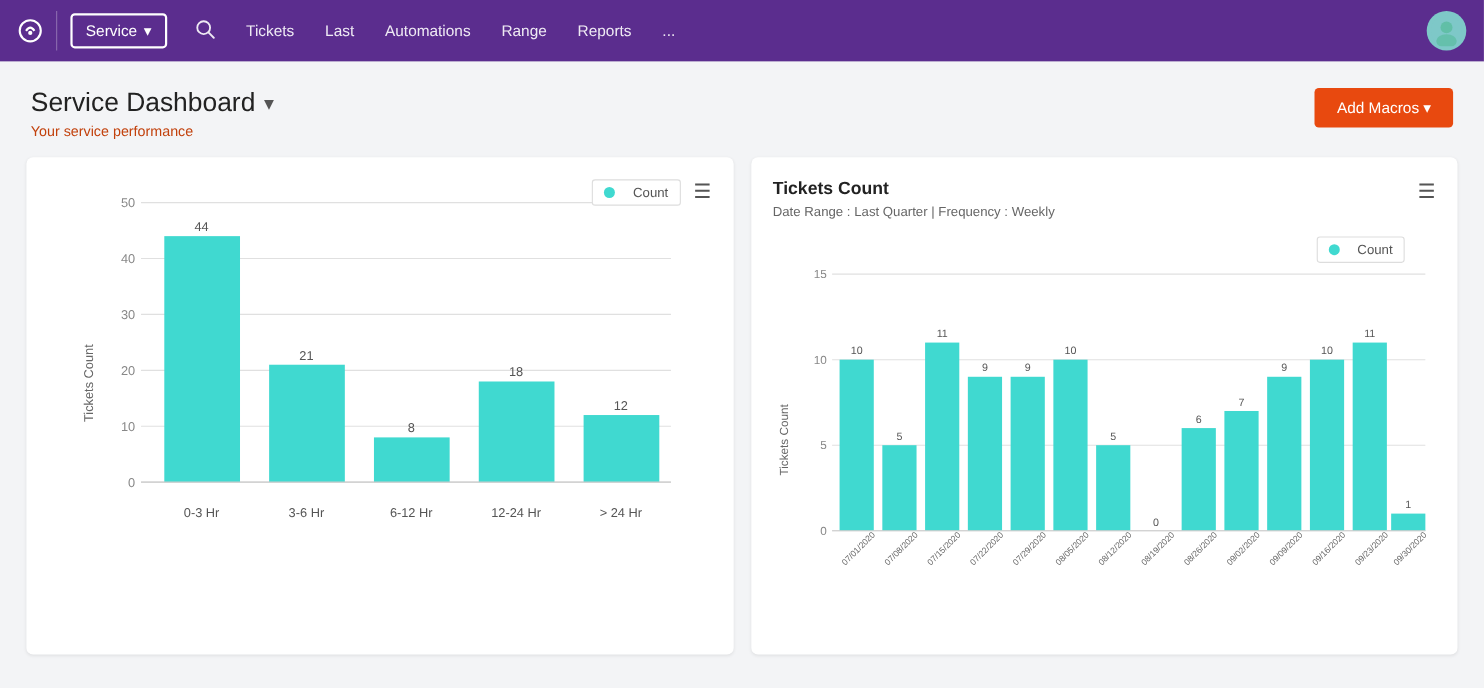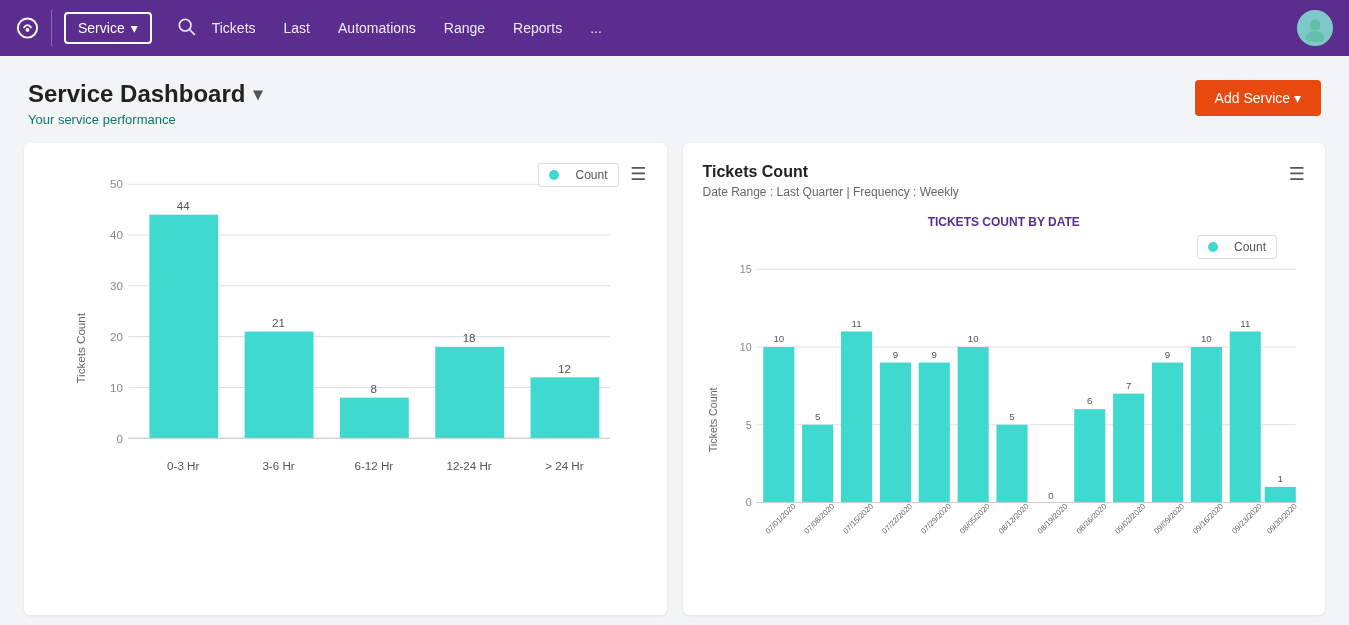--- a/index.html
+++ b/index.html
@@ -32,21 +32,21 @@
       cursor: pointer;
     }
     .header-search {
       margin-left: 12px;
       color: white;
       opacity: 0.9;
       cursor: pointer;
     }
     .header-nav {
       display: flex; align-items: center; gap: 28px;
-      margin-left: 4px;
+      margin-left: 16px;
     }
     .header-nav-item {
       color: white;
       font-size: 14px;
       cursor: pointer;
       opacity: 0.9;
     }
     .header-spacer { flex: 1; }
     .header-avatar {
       width: 36px; height: 36px;
@@ -60,27 +60,27 @@
     .page-header {
       display: flex;
       align-items: flex-start;
       justify-content: space-between;
       padding: 24px 28px 16px;
       background: #f3f4f6;
     }
     .page-title-group {}
     .page-title {
       font-size: 24px;
-      font-weight: 700;
+      font-weight: 400;
       color: #222;
       display: flex; align-items: center; gap: 8px;
     }
     .page-subtitle {
       font-size: 13px;
-      color: #0f766e;
+      color: #c2410c;
       margin-top: 4px;
     }
     .add-reports-btn {
       background: #e8490f;
       color: white;
       border: none;
       border-radius: 4px;
       padding: 10px 20px;
       font-size: 14px;
       font-weight: 500;
@@ -200,21 +200,21 @@
 </div>
 
 <div class="page-header">
   <div class="page-title-group">
     <div class="page-title">
       <span>Service Dashboard</span>
       <span style="color:#555; font-size:18px; cursor:pointer;">▾</span>
     </div>
     <div class="page-subtitle">Your service performance</div>
   </div>
-  <button class="add-reports-btn">Add Service ▾</button>
+  <button class="add-reports-btn">Add Macros ▾</button>
 </div>
 
 <div class="charts-area">
 
   <div class="chart-card">
     <div class="chart-menu">☰</div>
 
     <div class="bar-chart-container">
       <div class="legend">
         <div class="legend-dot"></div>
@@ -261,21 +261,20 @@
         <line x1="55" y1="260" x2="510" y2="260" stroke="#ccc" stroke-width="1"></line>
       </svg>
     </div>
   </div>
 
   <div class="chart-card">
     <div class="chart-title">Tickets Count</div>
     <div class="chart-subtitle">Date Range : Last Quarter | Frequency : Weekly</div>
     <div class="chart-menu">☰</div>
 
-    <div class="chart-title-center" style="color:#5b2d8e; font-size:12px; font-weight:700; margin-bottom:6px;">TICKETS COUNT BY DATE</div>
 
     <div class="bar-chart-container">
       <div class="legend">
         <div class="legend-dot"></div>
         <span>Count</span>
       </div>
       <svg class="bar-chart-svg" viewBox="0 0 620 340">
 
         <text x="14" y="175" transform="rotate(-90,14,175)" text-anchor="middle" font-size="11" fill="#666">Tickets Count</text>
 

